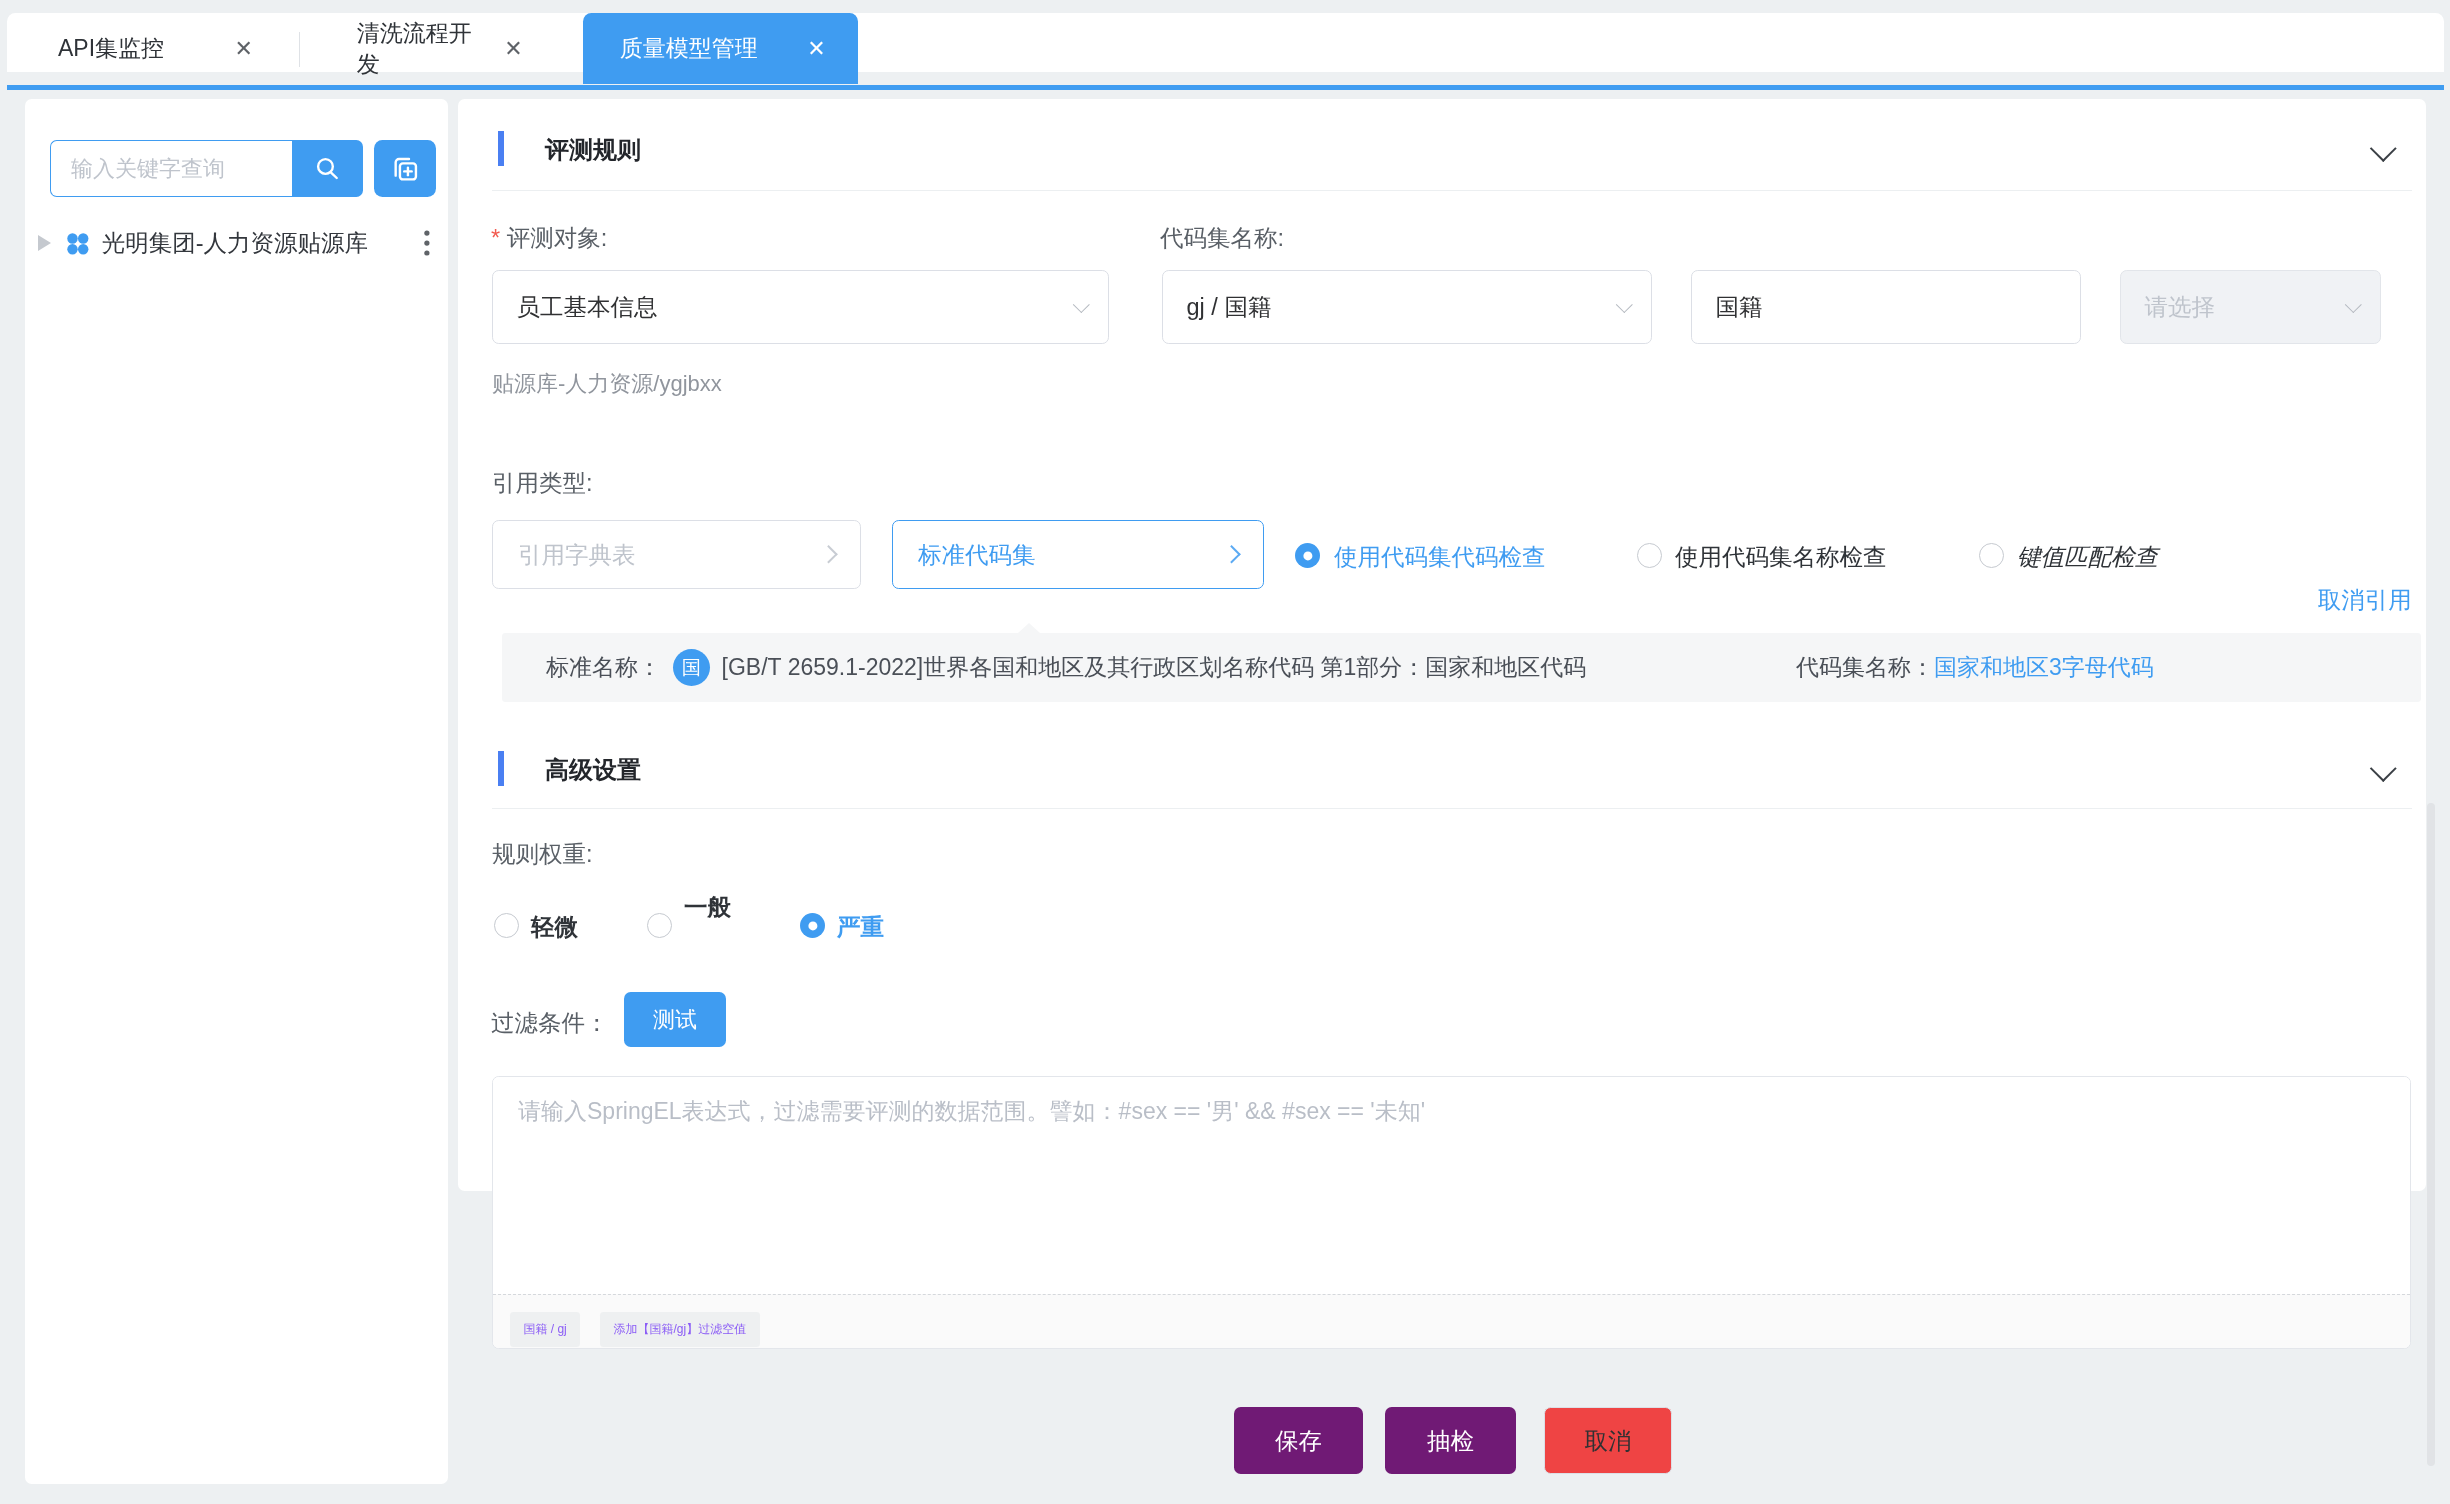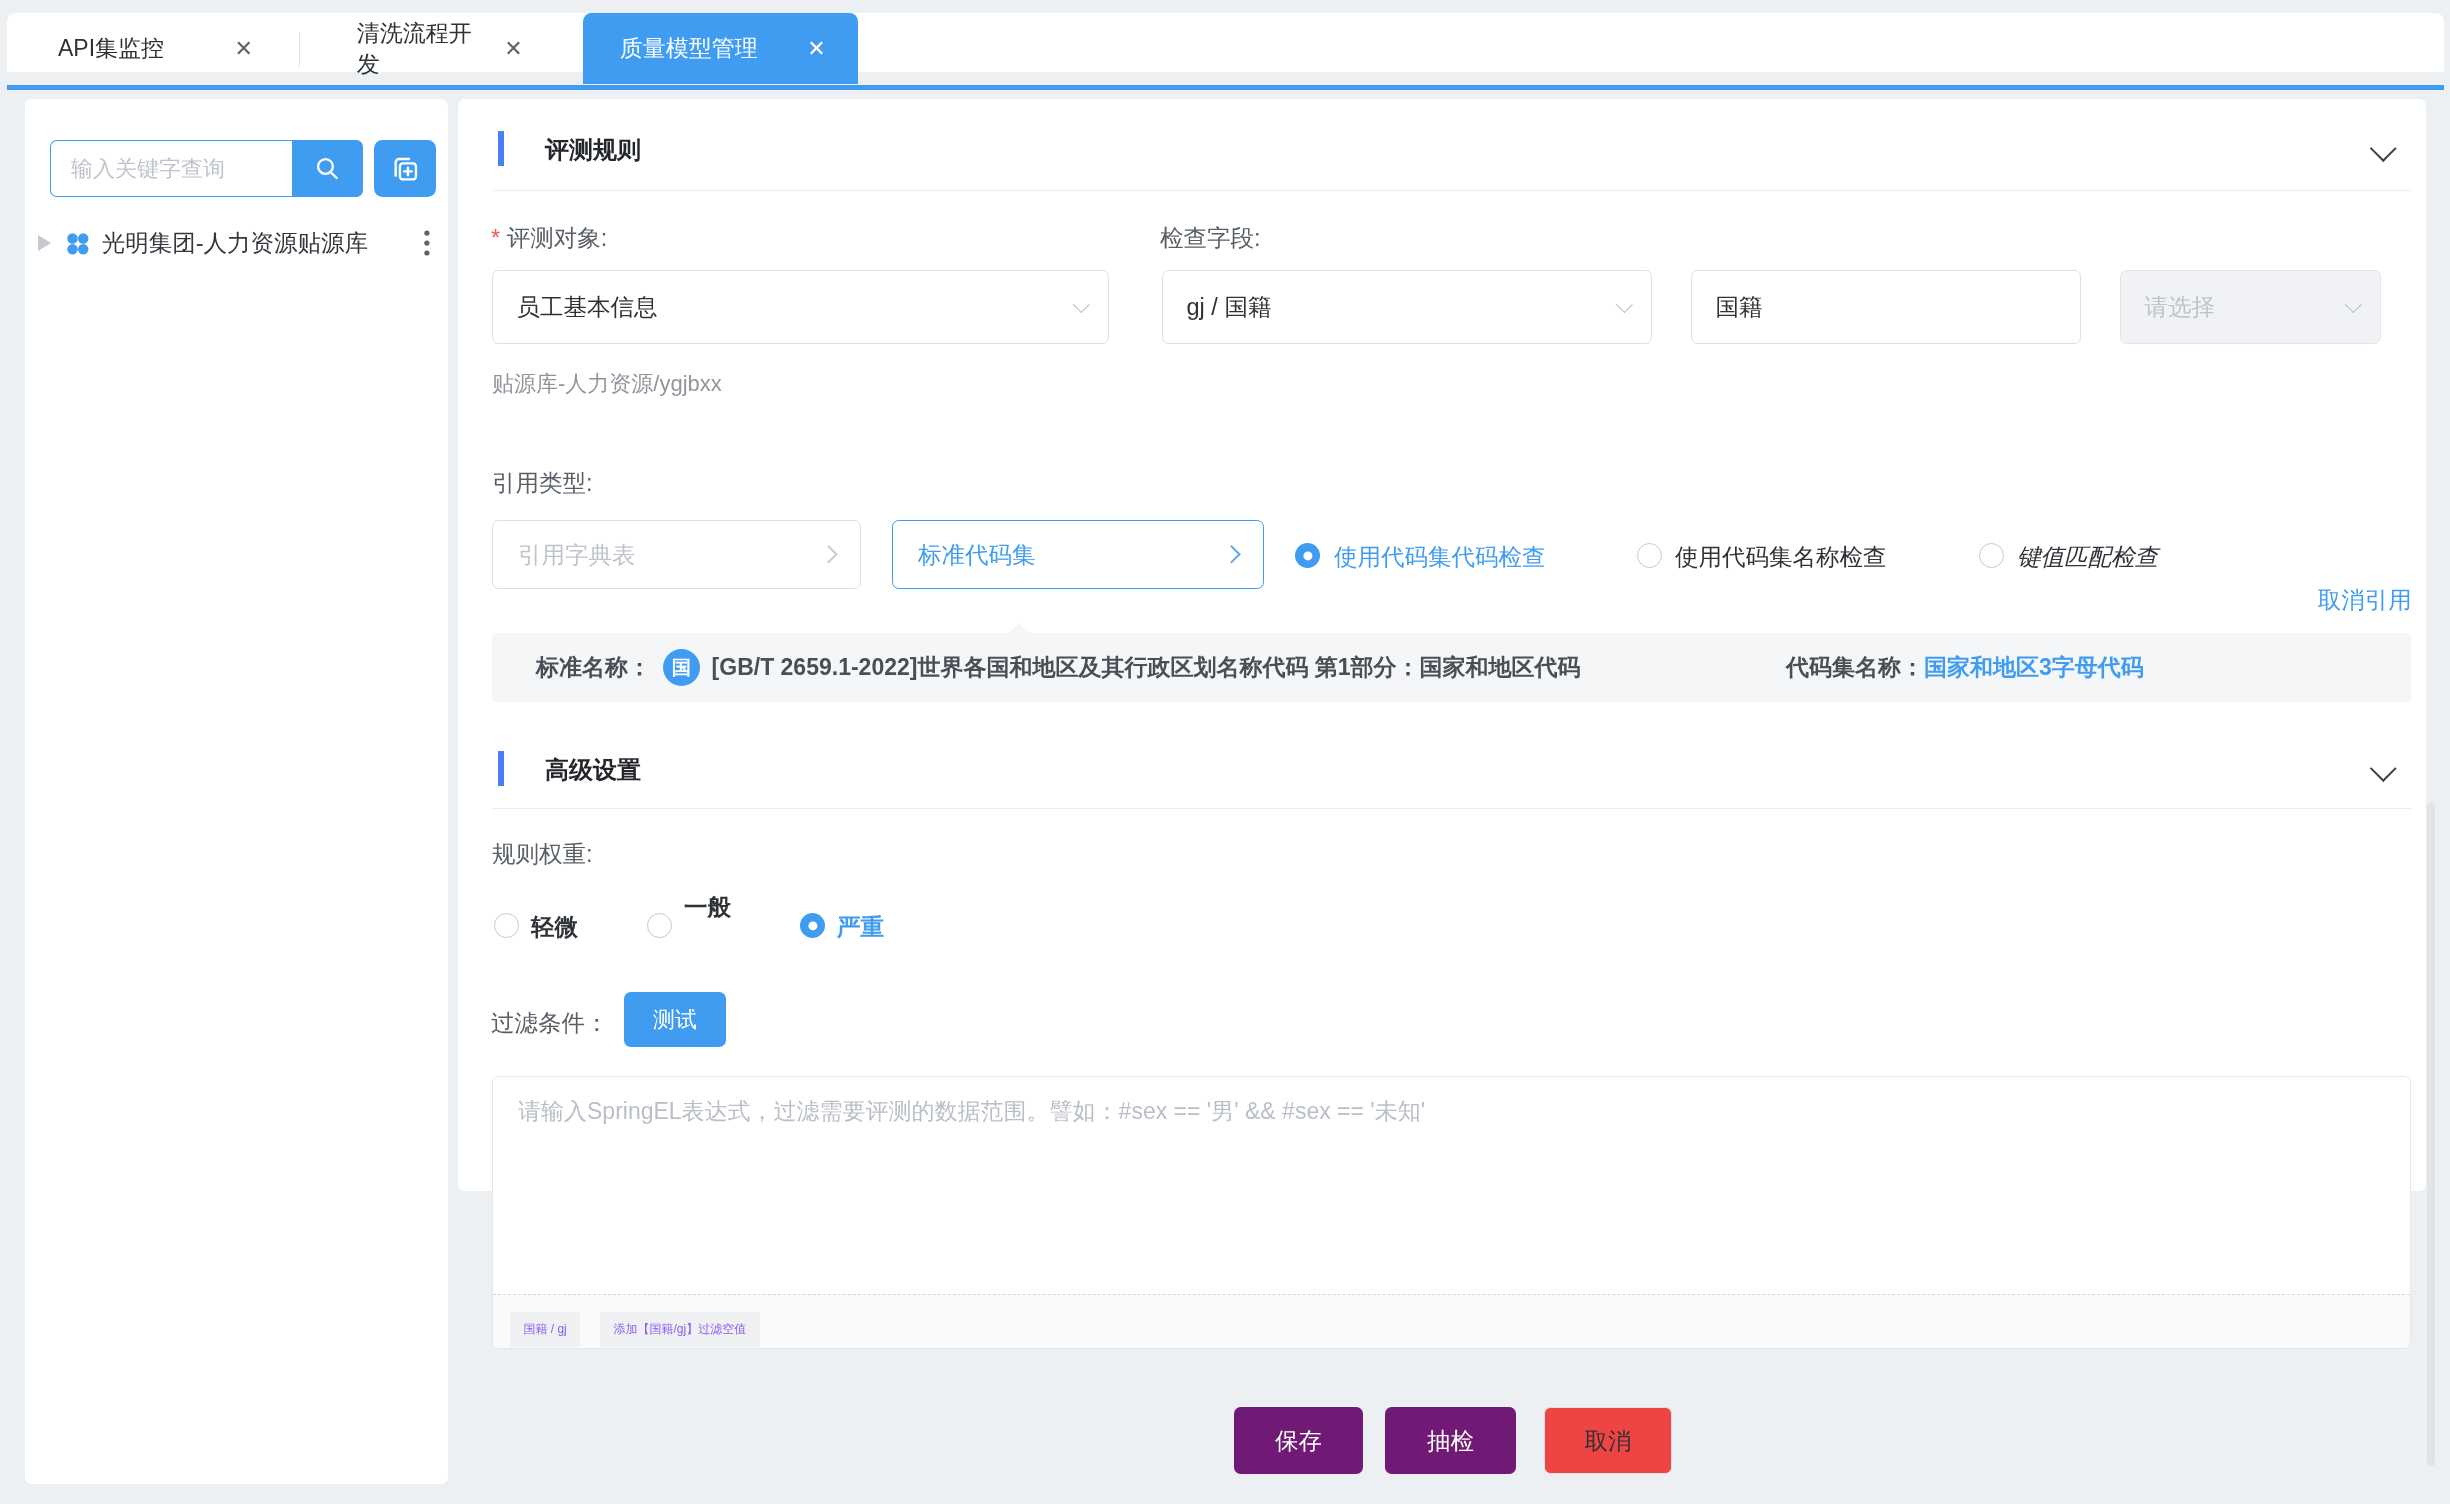--- a/index.html
+++ b/index.html
@@ -80,22 +80,22 @@
   .radio.checked { border:none; background:#3f9cf1; }
   .radio.checked::after { content:""; position:absolute; left:50%; top:50%; width:9.2px; height:9.2px;
     transform:translate(-50%,-50%); background:#fff; border-radius:50%; }
   .rlabel { position:absolute; font-size:23.5px; color:#2f3338; cursor:pointer; white-space:nowrap; }
   .rlabel.blue { color:#3f9cf1; }
   .rlabel.bold { font-weight:700; }
 
   .link { color:#3f9cf1; cursor:pointer; }
   .cancel-ref { position:absolute; right:14.3px; top:485px; font-size:23.5px; }
 
-  .infobar { position:absolute; left:34px; top:534px; width:1919px; height:69px;
-    background:#f5f6f7; border-radius:3.4px;font-weight:bold; }
+  .infobar { position:absolute; left:44px; top:534px; width:1919px; height:69px;
+    background:#f5f6f7; border-radius:3.4px; }
   .infobar .notch { position:absolute; left:516px; top:-10px; width:0; height:0;
     border-left:11.8px solid transparent; border-right:11.8px solid transparent; border-bottom:10px solid #f5f6f7; }
   .info-left { position:absolute; left:44px; top:0; height:69px; display:flex; align-items:center; gap:11.8px;
     font-size:23px; color:#4a4f57; white-space:nowrap; }
   .std-icon { width:37px; height:37px; border-radius:50%; background:#3f9cf1; color:#fff;
     display:flex; align-items:center; justify-content:center; font-size:19.3px; flex:none; }
   .info-right { position:absolute; left:1294px; top:0; height:69px; display:flex; align-items:center;
     font-size:23px; color:#4a4f57; white-space:nowrap; }
 
   .testbtn { position:absolute; left:166px; top:893px; width:102px; height:55px; background:#3f9cf1;
@@ -179,21 +179,21 @@
 <div class="main">
 
   <div class="sec-bar" style="left:40px; top:32px;"></div>
   <div class="sec-title" style="left:87px; top:35px;">评测规则</div>
   <div class="sec-chevron" style="left:1916px; top:40px;"></div>
   <div class="divider" style="top:91px;"></div>
 
   <div class="flabel" style="left:33px; top:123px;">
     <span class="req">*</span><span>评测对象:</span>
   </div>
-  <div class="flabel" style="left:702px; top:123px;">检查字段:</div>
+  <div class="flabel" style="left:702px; top:123px;">代码集名称:</div>
 
   <div class="control select" style="left:34px; top:171px; width:617px;">
     <span class="sel-text">员工基本信息</span>
     <span class="chev-sm"></span>
   </div>
   <div class="control select" style="left:704px; top:171px; width:490px;">
     <span class="sel-text">gj / 国籍</span>
     <span class="chev-sm"></span>
   </div>
   <input class="text-input" style="left: 1233px; top: 171px; width: 390px;" value="国籍">

